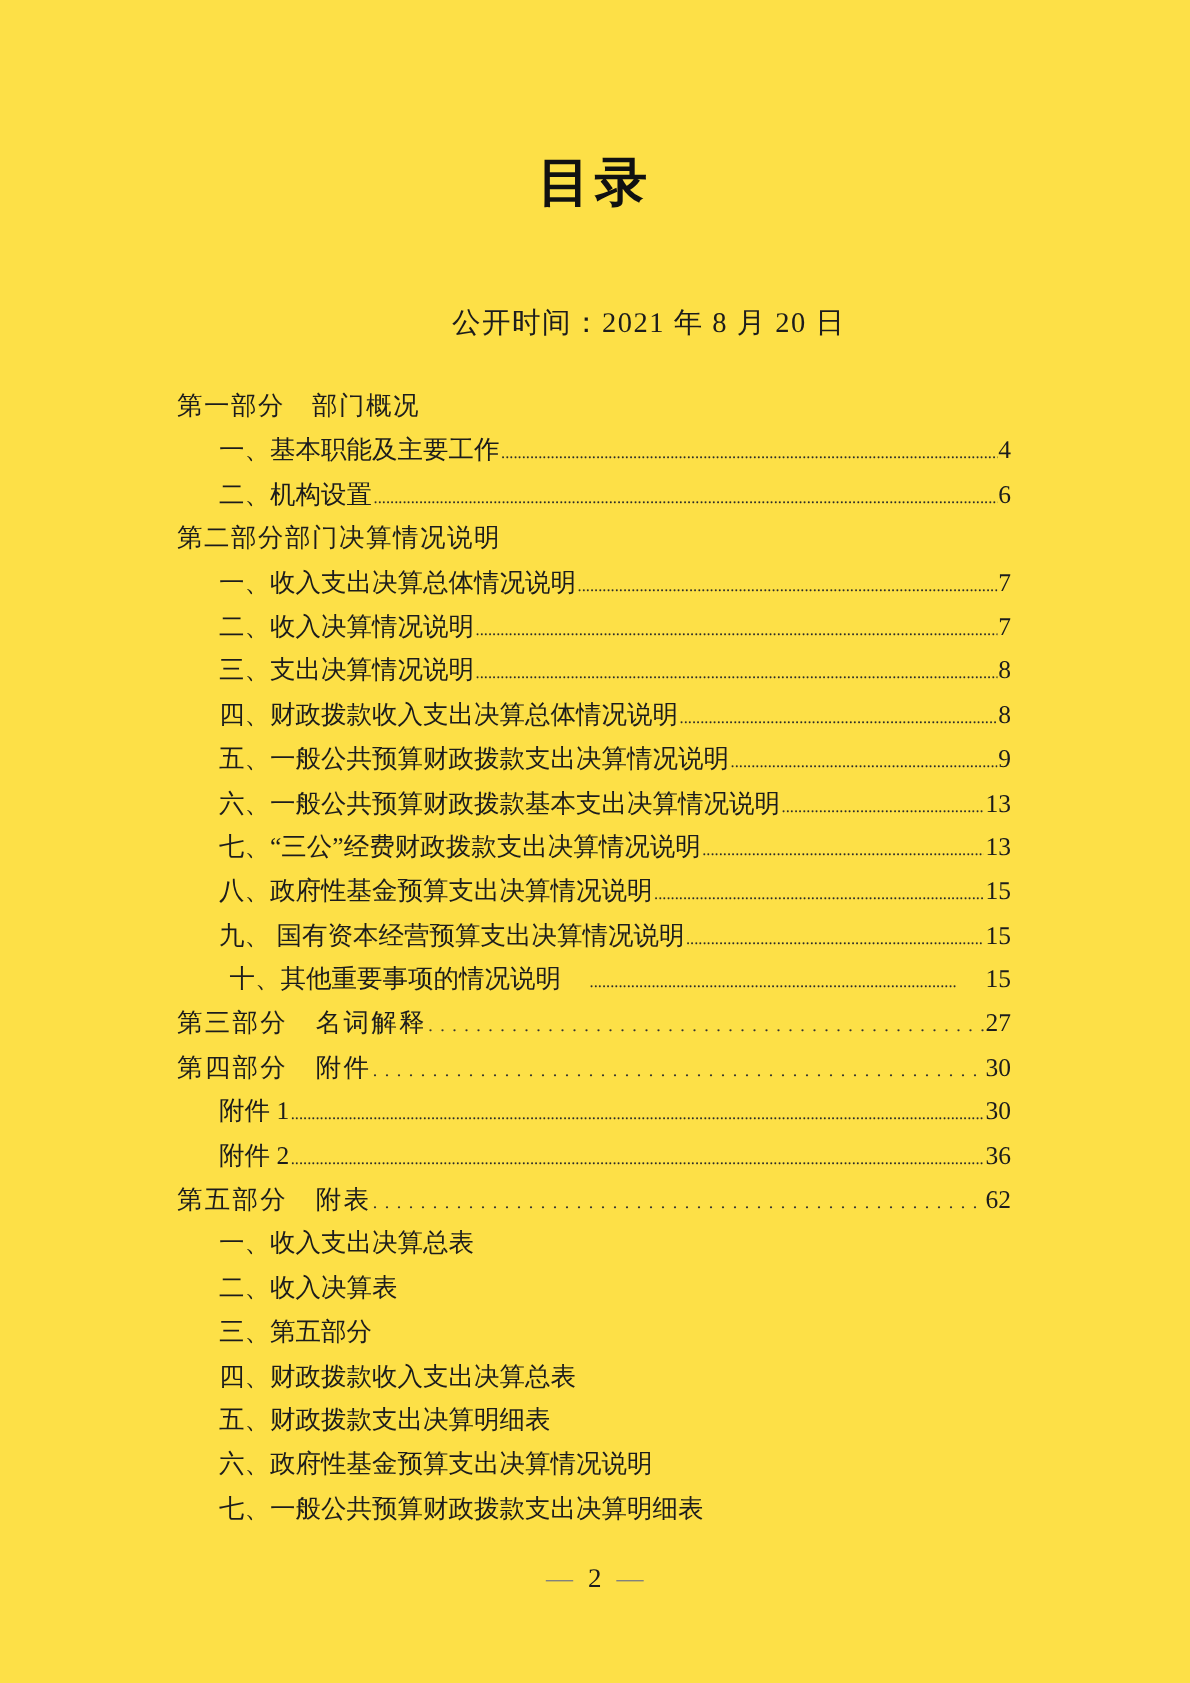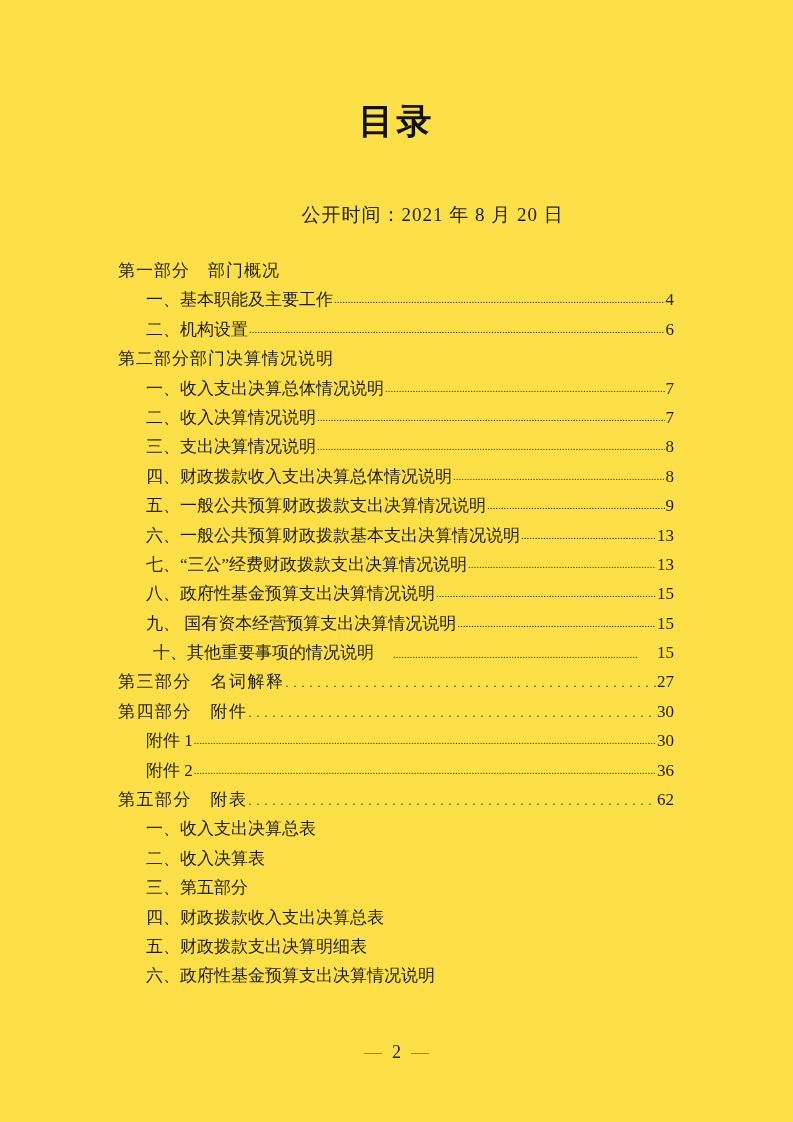--- a/index.html
+++ b/index.html
@@ -48,21 +48,21 @@
     margin-left: 25px;
   }
   .toc-row {
     display: flex;
     align-items: baseline;
     height: 29.4px;
     line-height: 29.4px;
     font-size: 17px;
     white-space: nowrap;
   }
-  .toc-row.level-1 { padding-left: 28px; align-items: center; }
+  .toc-row.level-1 { padding-left: 28px; }
   .toc-row.level-2 { padding-left: 35px; gap: 18px; }
   .toc-row.level-0 .toc-label { letter-spacing: 1px; }
   .toc-row.leader-sparse .toc-label { letter-spacing: 1.5px; }
   .toc-label { flex: 0 0 auto; }
   .toc-leader {
     flex: 1 1 auto;
     overflow: hidden;
     white-space: nowrap;
     margin: 0 1px;
     color: #2a2a2a;
@@ -250,20 +250,25 @@
     <span class="toc-leader"></span>
     <span class="toc-page"></span>
   </div>
 
   <div class="toc-row level-1 leader-none">
     <span class="toc-label">六、政府性基金预算支出决算情况说明</span>
     <span class="toc-leader"></span>
     <span class="toc-page"></span>
   </div>
 
+  <div class="toc-row level-1 leader-none">
+    <span class="toc-label">七、一般公共预算财政拨款支出决算明细表</span>
+    <span class="toc-leader"></span>
+    <span class="toc-page"></span>
+  </div>
 </nav>
 
   <div class="page-footer">
     <span class="footer-dash">—</span>
     <span class="footer-num">2</span>
     <span class="footer-dash">—</span>
   </div>
 
 </div>
 

